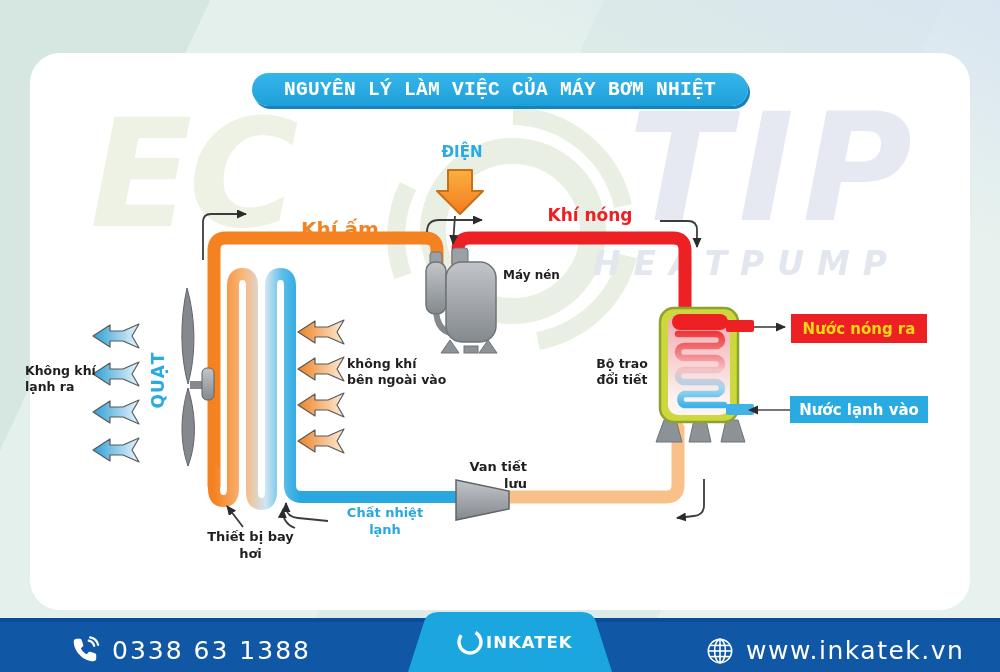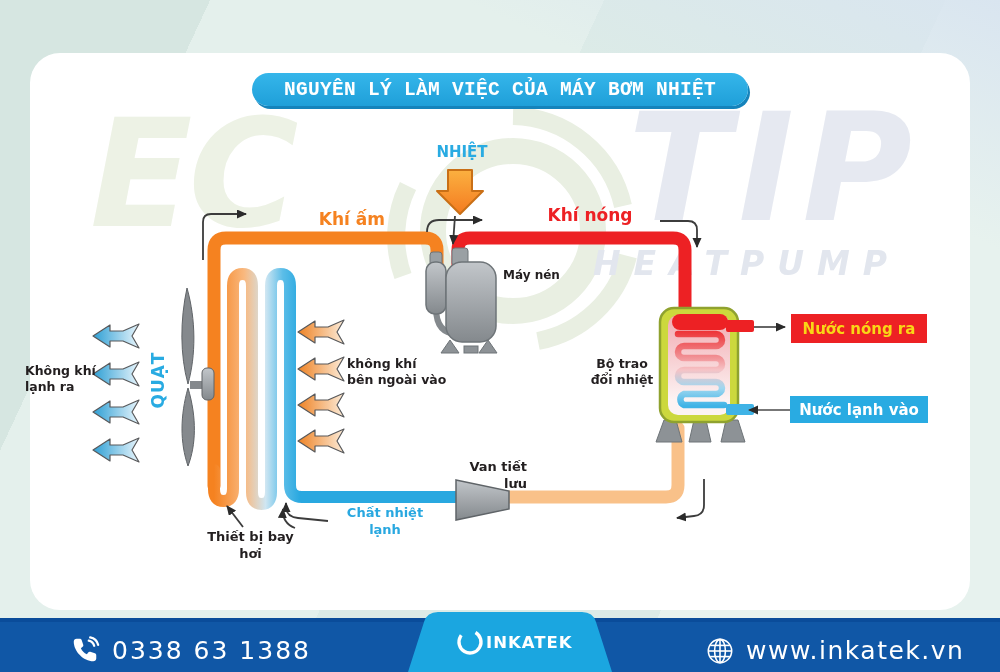--- a/index.html
+++ b/index.html
@@ -159,32 +159,32 @@
       <path d="M660,221 L688,221 Q697,221 697,230 L697,247" marker-end="url(#mArr)"></path>
       <path d="M704,479 L704,505 Q704,515 694,516 L677,518" marker-end="url(#mArr)"></path>
       <path d="M328,521 L298,518 Q287,517 286,508 L286,503" marker-end="url(#mArr)"></path>
       <path d="M243,527 L227,506" marker-end="url(#mArr)"></path>
       <path d="M295,528 Q282,523 283,509" marker-end="url(#mArr)"></path>
       <path d="M754,327 L785,327" stroke="#555" marker-end="url(#mArr)"></path>
       <path d="M794,410 L749,410" stroke="#777" marker-end="url(#mArr)"></path>
     </g>
   </svg>
 
-  <div class="lbl" style="left:432px;top:143px;width:60px;text-align:center;font-size:15px;color:var(--cyan);">NHIỆT</div>
-  <div class="lbl" style="left:295px;top:208px;width:90px;text-align:right;font-size:17px;color:var(--orange);">Khí ấm</div>
+  <div class="lbl" style="left:432px;top:143px;width:60px;text-align:center;font-size:15px;color:var(--cyan);">ĐIỆN</div>
+  <div class="lbl" style="left:295px;top:216px;width:90px;text-align:center;font-size:20px;color:var(--orange);">Khí ấm</div>
   <div class="lbl" style="left:540px;top:204px;width:100px;text-align:center;font-size:17px;color:var(--red);">Khí nóng</div>
   <div class="lbl" style="left:503px;top:268px;width:90px;font-size:12px;">Máy nén</div>
   <div class="lbl vert" style="left:122px;top:369px;width:72px;text-align:center;font-size:17px;letter-spacing:1px;color:var(--cyan);">QUẠT</div>
   <div class="lbl" style="left:25px;top:363px;width:95px;font-size:12.5px;">Không khí
 lạnh ra</div>
   <div class="lbl" style="left:347px;top:356px;width:115px;font-size:12.5px;">không khí
 bên ngoài vào</div>
   <div class="lbl" style="left:198px;top:529px;width:105px;text-align:center;font-size:13px;">Thiết bị bay hơi</div>
   <div class="lbl" style="left:586px;top:356px;width:72px;text-align:center;font-size:12.5px;">Bộ trao
-đổi nhiệt</div>
+đổi tiết</div>
   <div class="lbl" style="left:443px;top:459px;width:84px;text-align:right;font-size:13px;">Van tiết lưu</div>
   <div class="lbl" style="left:330px;top:505px;width:110px;text-align:center;font-size:13px;color:var(--pipe-blue);">Chất nhiệt lạnh</div>
 
   <div class="box-lbl" style="left:790px;top:396px;width:138px;height:27px;background:var(--cyan);color:#ffffff;">Nước lạnh vào</div>
   <div class="box-lbl" style="left:791px;top:314px;width:136px;height:29px;background:var(--red);color:var(--hot-text-yellow);">Nước nóng ra</div>
 
   <div class="footer">
     <div class="f-item" style="left:70px;top:13px;">
       <svg width="30" height="30" viewBox="0 0 32 32">
         <path d="M7,4 C5.3,4 4,5.4 4,7.2 C4,17.5 14.5,28 24.8,28 C26.6,28 28,26.7 28,25 L28,21.6 C28,20.6 27.4,19.8 26.5,19.5 L21.6,17.9 C20.8,17.6 19.9,17.9 19.4,18.6 L18,20.4 C15,19 12.9,16.9 11.6,14 L13.4,12.6 C14.1,12.1 14.4,11.2 14.1,10.4 L12.5,5.5 C12.2,4.6 11.4,4 10.4,4 Z" fill="#ffffff"></path>

